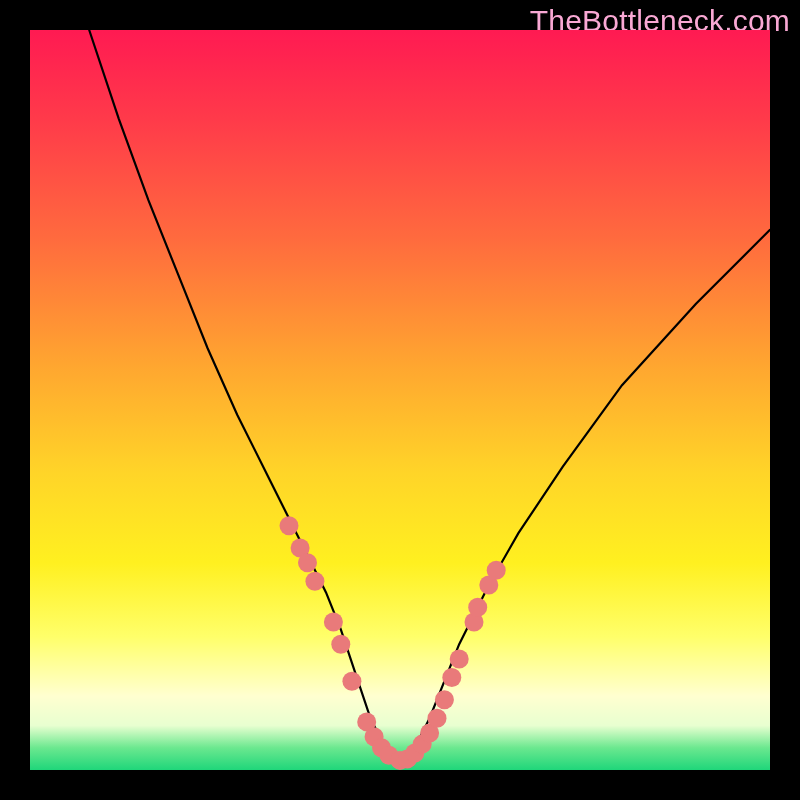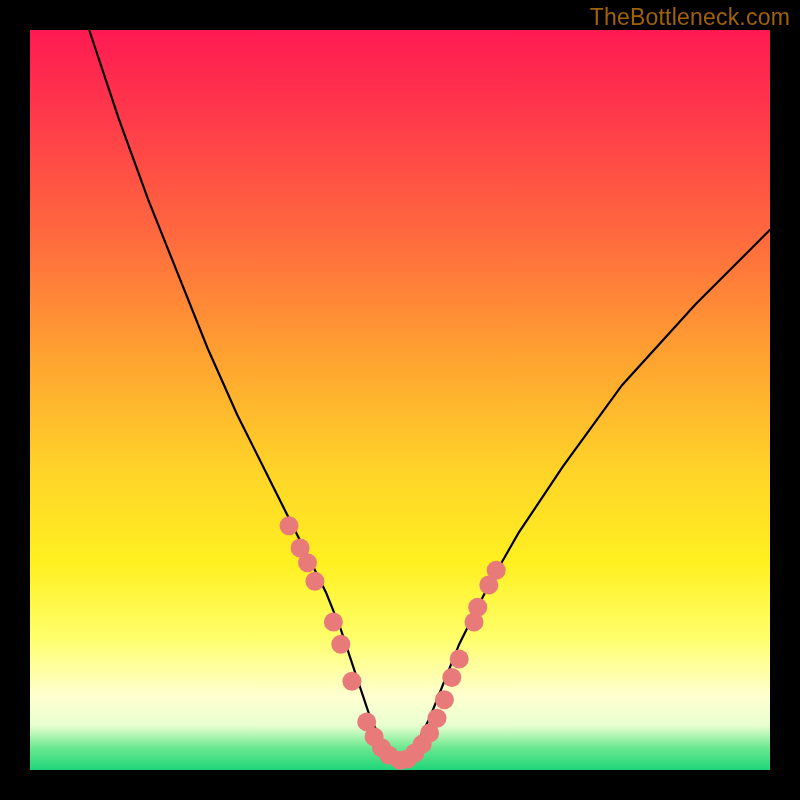--- a/index.html
+++ b/index.html
@@ -38,23 +38,23 @@
       #ffffd0 90%,
       #e8ffd0 94%,
       #6be88f 97%,
       #1fd67a 100%
     );
   }
   .watermark {
     position: absolute;
     top: 4px;
     right: 10px;
-    font-size: 23px;
+    font-size: 30px;
     font-weight: 500;
-    color: #a16207;
+    color: #f9a8d4;
     letter-spacing: 0.2px;
     user-select: none;
     text-align: right;
   }
   svg.curve {
     position: absolute;
     left: 0;
     top: 0;
     width: 740px;
     height: 740px;

